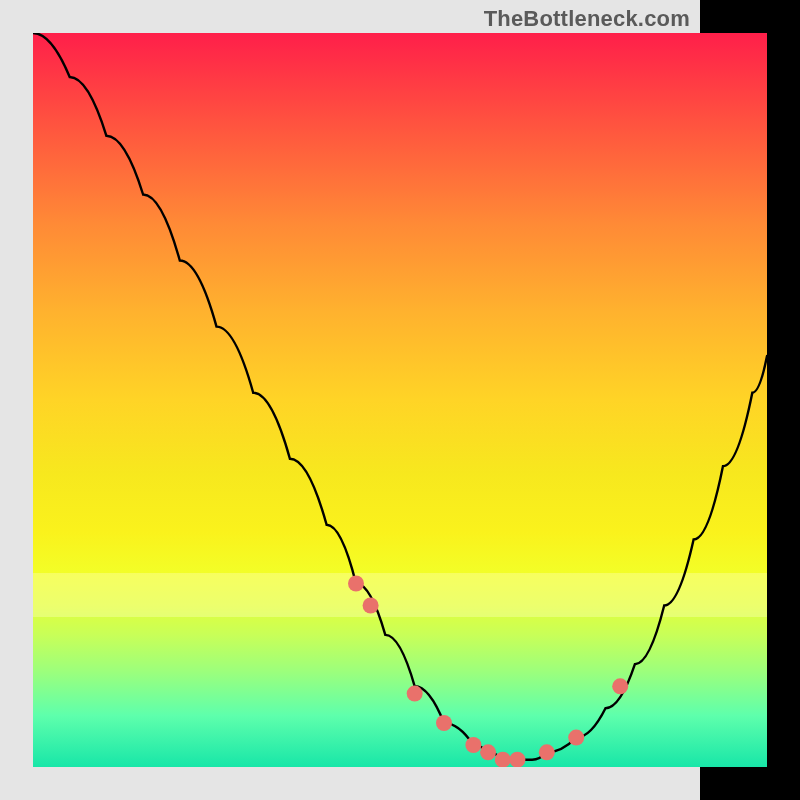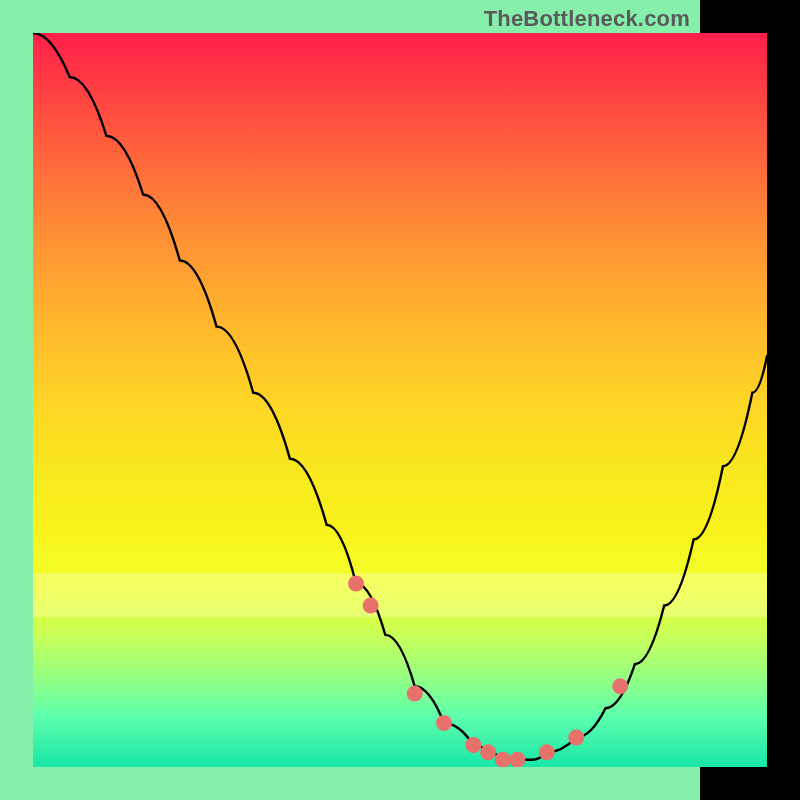--- a/index.html
+++ b/index.html
@@ -1,17 +1,17 @@
 <!DOCTYPE html>
 <html><head>
 <meta charset="utf-8">
 <style>
   * { margin: 0; padding: 0; box-sizing: border-box; }
   html, body { width: 800px; height: 800px; overflow: hidden; background: #000; }
-  .stage { position: relative; width: 700px; height: 800px; background: #86efac; }
+  .stage { position: relative; width: 700px; height: 800px; background: #e5e5e5; }
   .plot {
     position: absolute;
     left: 33px; top: 33px;
     width: 734px; height: 734px;
     background: linear-gradient(to bottom,
       #ff1f4a 0%,
       #ff3046 4%,
       #ff5a3e 14%,
       #ff8a36 26%,
       #ffb22e 38%,

